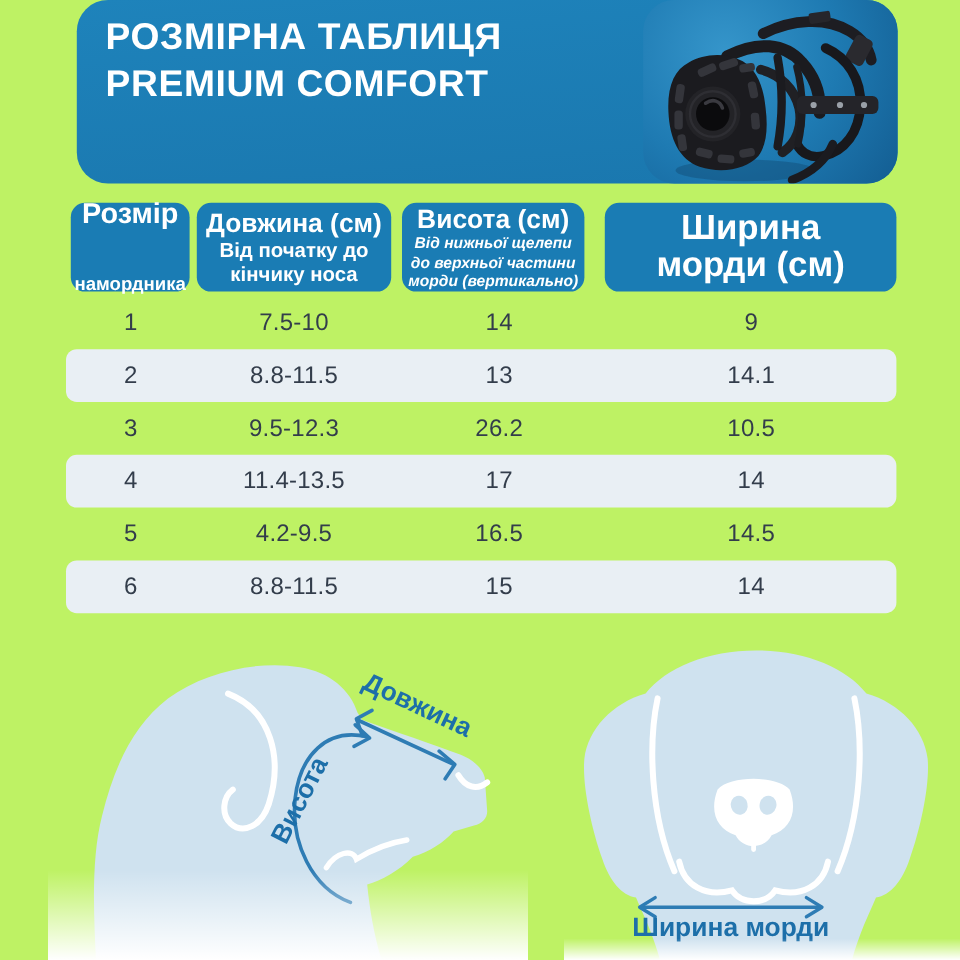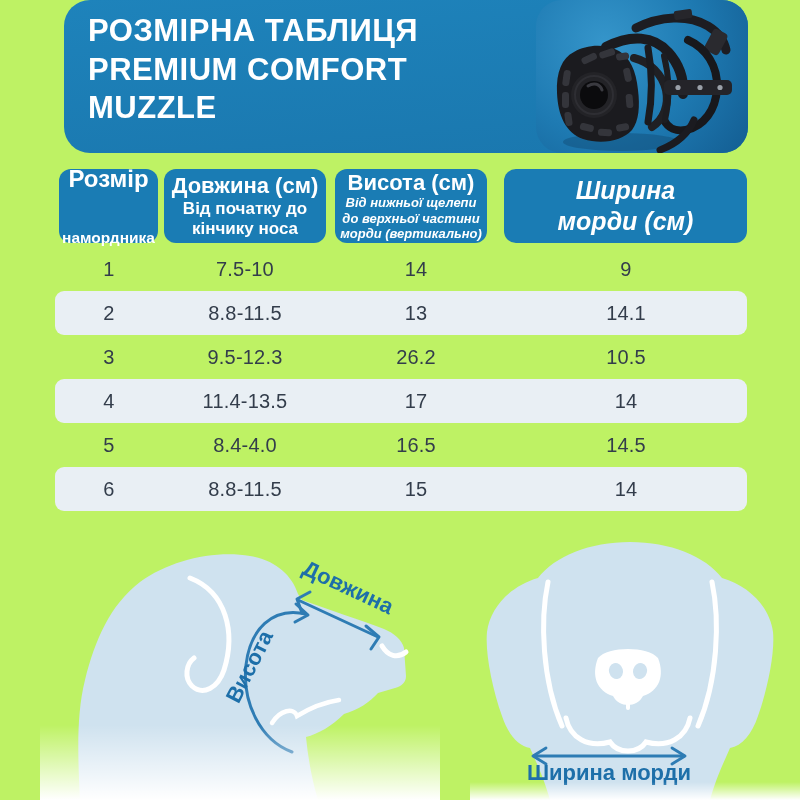--- a/index.html
+++ b/index.html
@@ -28,21 +28,21 @@
   .hbox1{left:59px;width:99px;}
   .hbox1 .t{font-size:24px;line-height:27px;}
   .hbox1 .s{font-size:15.5px;line-height:19px;margin-top:36px;}
   .hbox2{left:164px;width:162px;}
   .hbox2 .t{font-size:22px;line-height:26px;}
   .hbox2 .s{font-size:17px;line-height:20px;}
   .hbox3{left:335px;width:152px;}
   .hbox3 .t{font-size:22px;line-height:25px;}
   .hbox3 .s{font-size:13px;line-height:15.5px;font-style:italic;}
   .hbox4{left:504px;width:243px;}
-  .hbox4 .t{font-size:25px;line-height:31px;font-style:italic;}
+  .hbox4 .t{font-size:29px;line-height:31px;}
 
   
   .rows{position:absolute;left:55px;top:247px;width:692px;}
   .row{display:flex;align-items:center;height:44px;}
   .row:nth-child(even){background:#e9eff4;border-radius:9px;}
   .cell{text-align:center;font-size:20px;font-weight:500;color:#333d4b;letter-spacing:.2px;}
   .c1{width:108px;}.c2{width:164px;}.c3{width:178px;}.c4{width:242px;}
 
   
   .dog-left{position:absolute;left:40px;top:530px;width:400px;height:270px;}
@@ -52,21 +52,20 @@
 </style>
 </head>
 <body>
 
 <div class="page">
 
   <div class="banner">
     <div class="banner-title">
       <span>РОЗМІРНА ТАБЛИЦЯ</span>
       <span>PREMIUM COMFORT</span>
-      <span>MUZZLE</span>
     </div>
 
     <div class="photo">
       <svg width="212" height="153" viewBox="0 0 212 153">
         <ellipse cx="85" cy="142" rx="58" ry="9" fill="#0e3f63" opacity="0.35"></ellipse>
 
         <path d="M 100 28 C 124 16, 152 14, 172 26 C 182 32, 188 40, 190 50" fill="none" stroke="#1d1d22" stroke-width="9" stroke-linecap="round"></path>
         <rect x="138" y="10" width="18" height="9" rx="2" fill="#26262b" transform="rotate(-8 147 14)"></rect>
         <rect x="172" y="30" width="16" height="24" rx="4" fill="#2a2a2f" transform="rotate(28 180 42)"></rect>
 
@@ -148,21 +147,21 @@
       <div class="cell c4">10.5</div>
     </div>
     <div class="row">
       <div class="cell c1">4</div>
       <div class="cell c2">11.4-13.5</div>
       <div class="cell c3">17</div>
       <div class="cell c4">14</div>
     </div>
     <div class="row">
       <div class="cell c1">5</div>
-      <div class="cell c2">8.4-4.0</div>
+      <div class="cell c2">4.2-9.5</div>
       <div class="cell c3">16.5</div>
       <div class="cell c4">14.5</div>
     </div>
     <div class="row">
       <div class="cell c1">6</div>
       <div class="cell c2">8.8-11.5</div>
       <div class="cell c3">15</div>
       <div class="cell c4">14</div>
     </div>
   </div>

